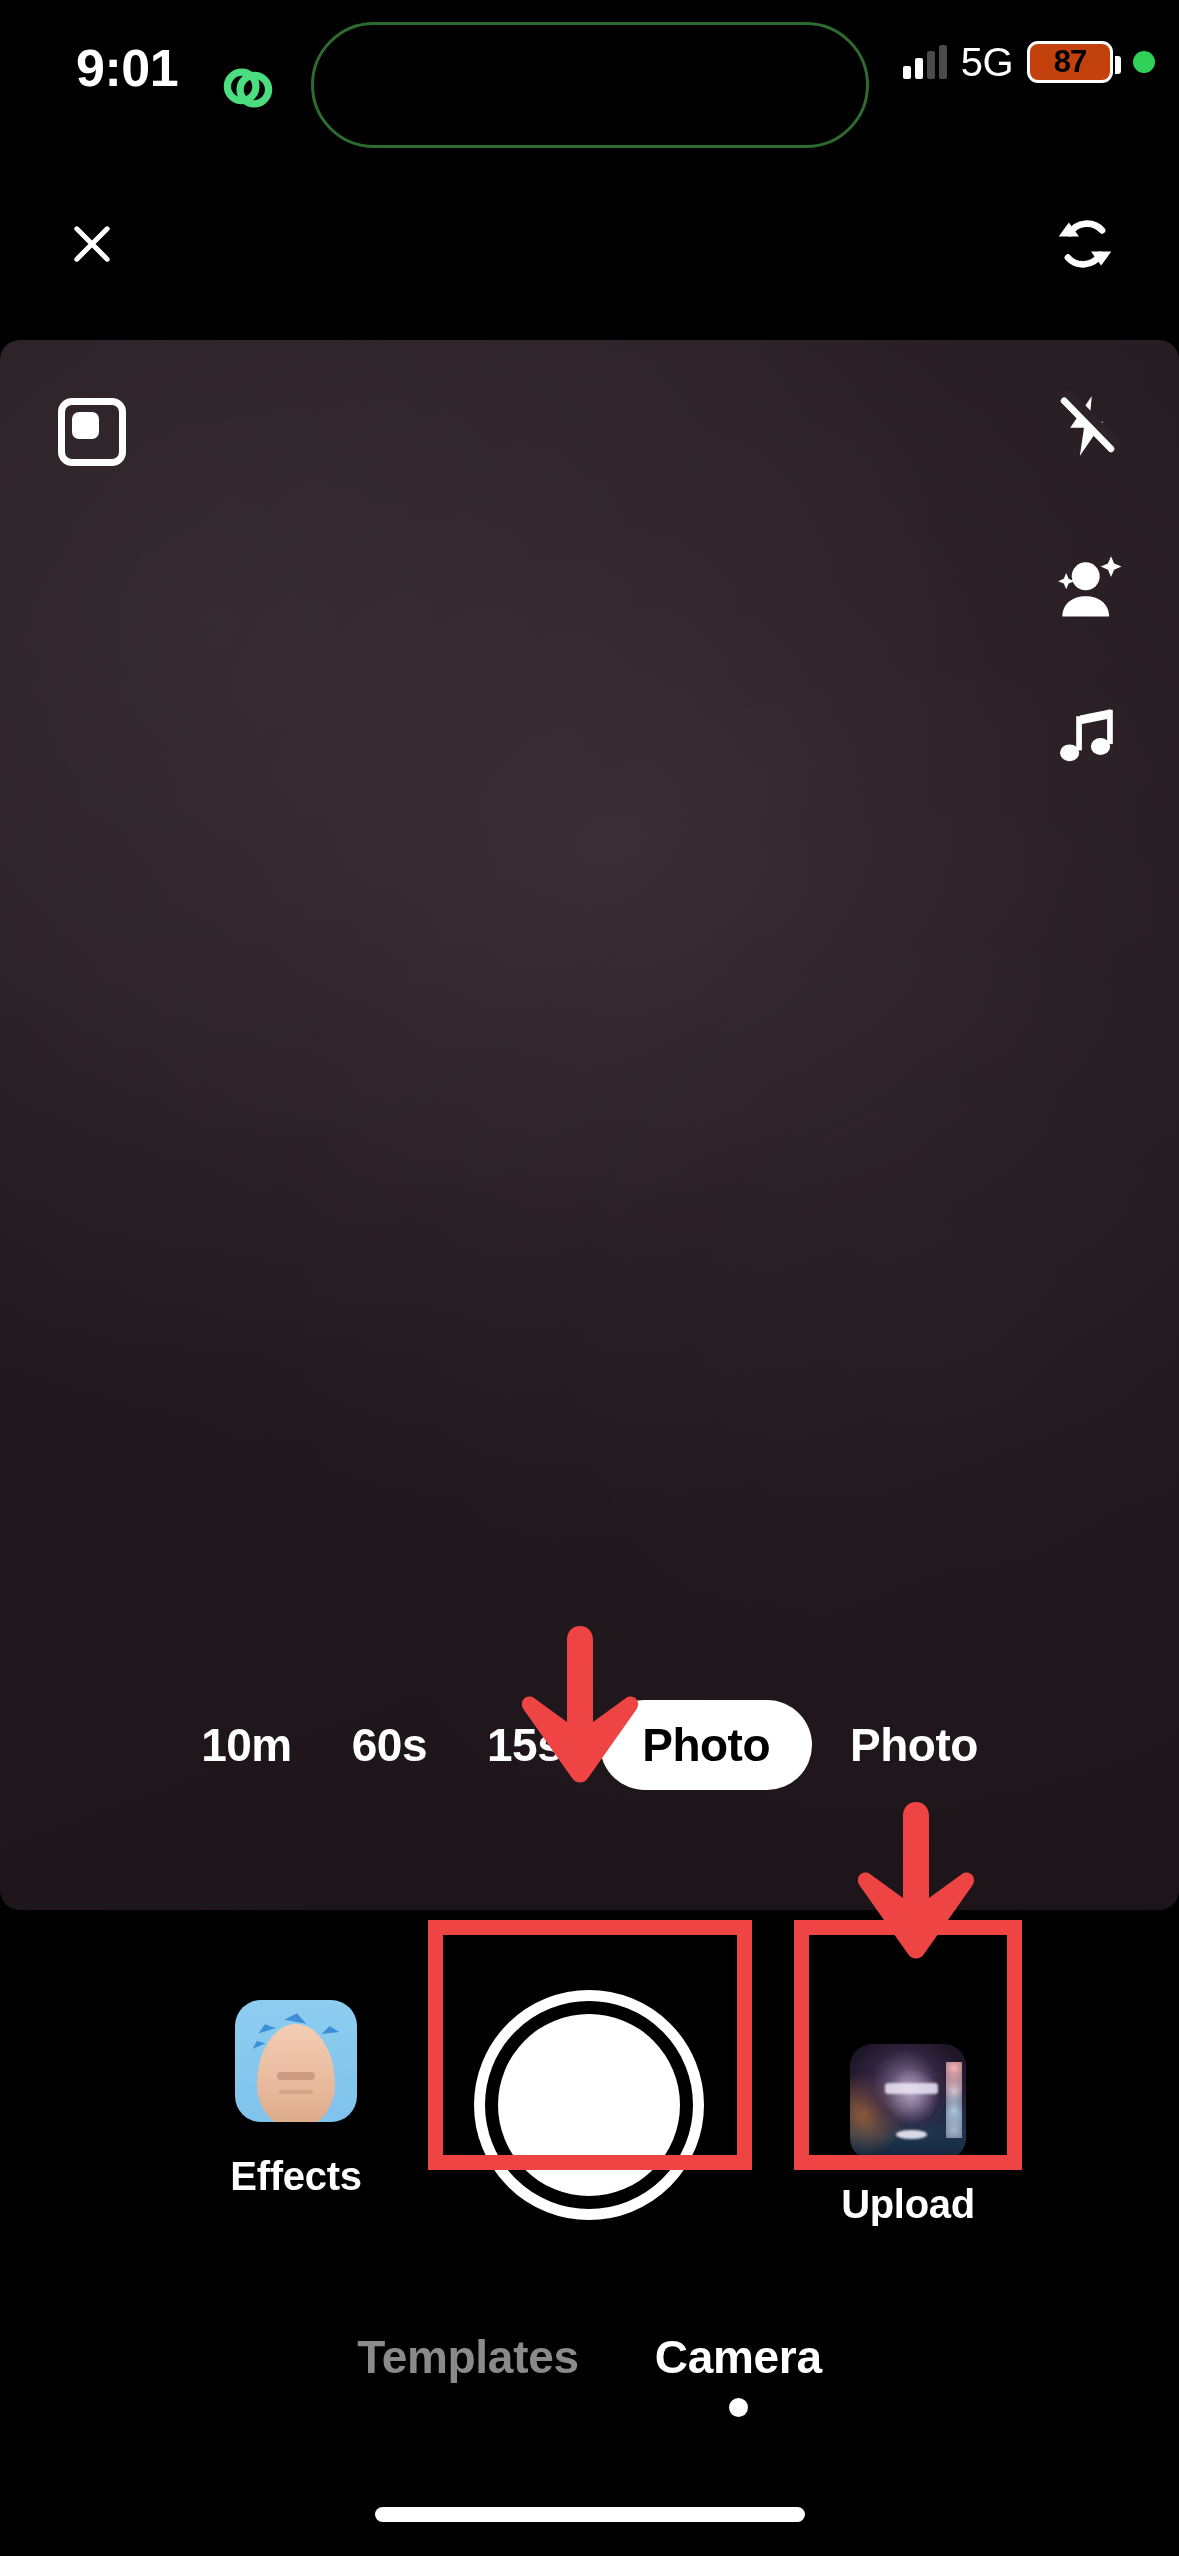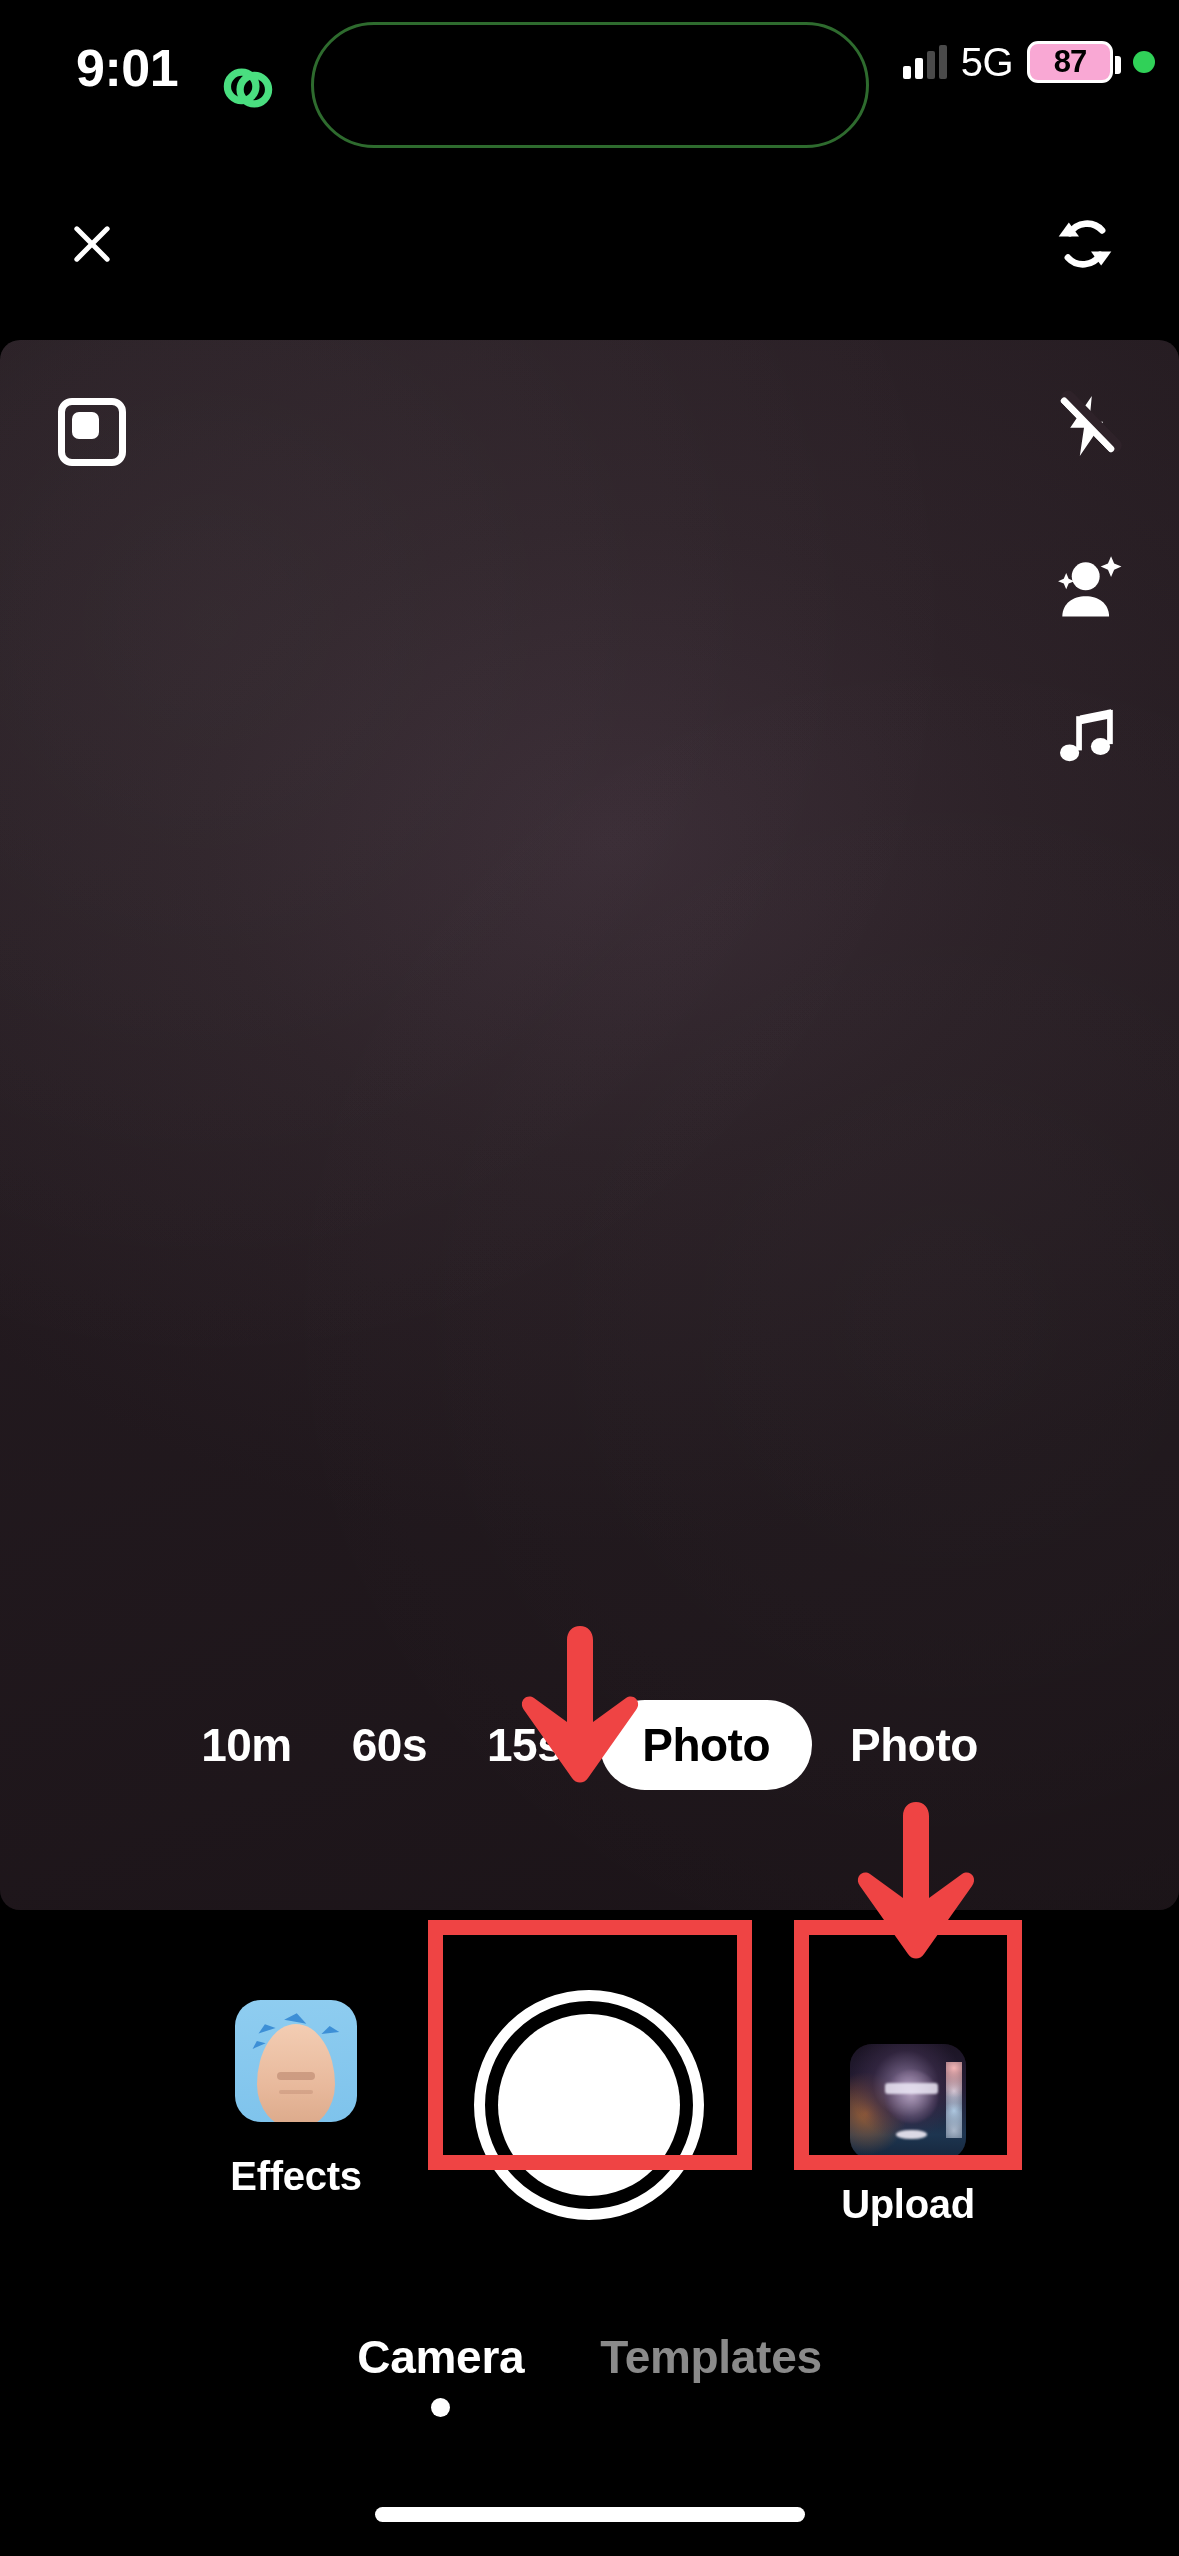--- a/index.html
+++ b/index.html
@@ -46,21 +46,21 @@
   .sig-bars { display:flex; align-items:flex-end; gap:4px; height:34px; }
   .sig-bars i { width:8px; background:#fff; border-radius:2px; display:block; }
   .sig-bars i:nth-child(1){ height:13px; }
   .sig-bars i:nth-child(2){ height:21px; }
   .sig-bars i:nth-child(3){ height:28px; background:#4a4a4a; }
   .sig-bars i:nth-child(4){ height:34px; background:#4a4a4a; }
   #net-label { font-size:40px; color:#fff; font-weight:500; letter-spacing:-0.5px; }
   #battery {
     position:relative; width:86px; height:42px;
     border:3px solid #fff; border-radius:11px;
-    background:#f9a8d4;
+    background:#c2410c;
     display:flex; align-items:flex-end; justify-content:center;
   }
   #battery:after {
     content:""; position:absolute; right:-11px; top:12px;
     width:6px; height:18px; background:#fff; border-radius:0 3px 3px 0;
   }
   #battery-level {
     font-size:31px; font-weight:700; color:#000; letter-spacing:-1px;
   }
   #privacy-dot {
@@ -427,25 +427,25 @@
     </svg>
   </div>
 
   <div id="annot-arrow-upload" class="annot-arrow">
     <svg viewBox="0 0 64 85">
       <path d="M32 2 C36 2 38.5 5 38.5 9 L38.5 50 L55 38 C59 35.5 63 40 60 44 L36 78 C34 81 30 81 28 78 L4 44 C1 40 5 35.5 9 38 L25.5 50 L25.5 9 C25.5 5 28 2 32 2 Z" fill="#ef4444"></path>
     </svg>
   </div>
 
   <div id="tab-bar">
+    <div class="tab-item inactive">
+      <div class="tab-label">Templates</div>
+      <div class="tab-dot hidden"></div>
+    </div>
     <div class="tab-item active">
       <div class="tab-label">Camera</div>
       <div class="tab-dot"></div>
     </div>
-    <div class="tab-item inactive">
-      <div class="tab-label">Templates</div>
-      <div class="tab-dot hidden"></div>
-    </div>
   </div>
 
   <div id="home-indicator"></div>
 
 </div>
 
 </body></html>

